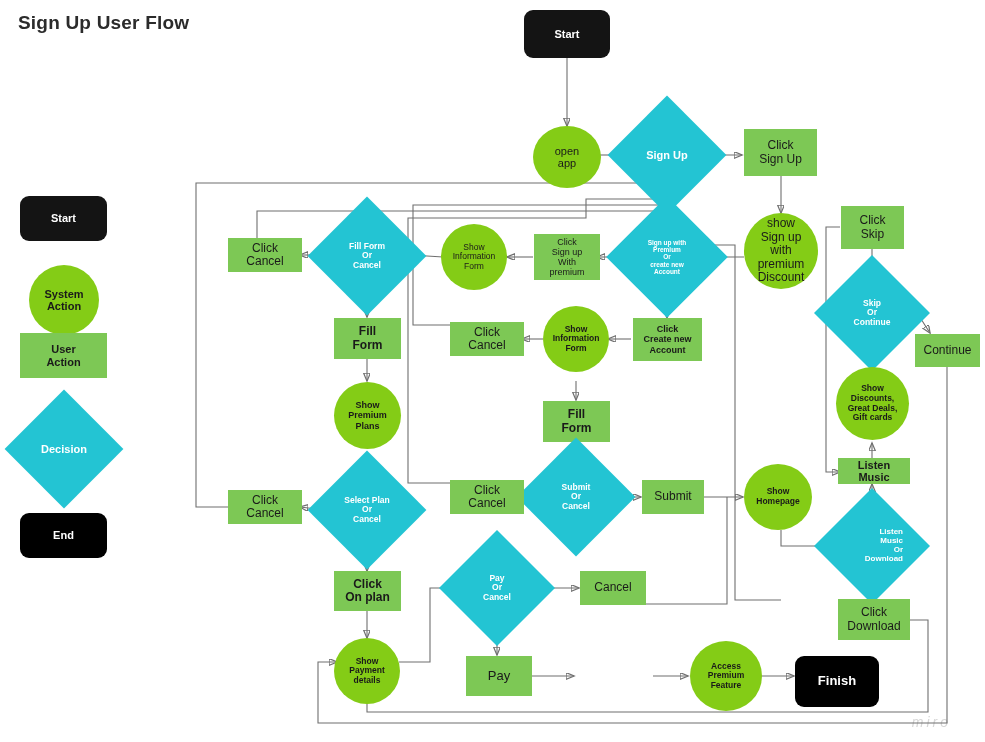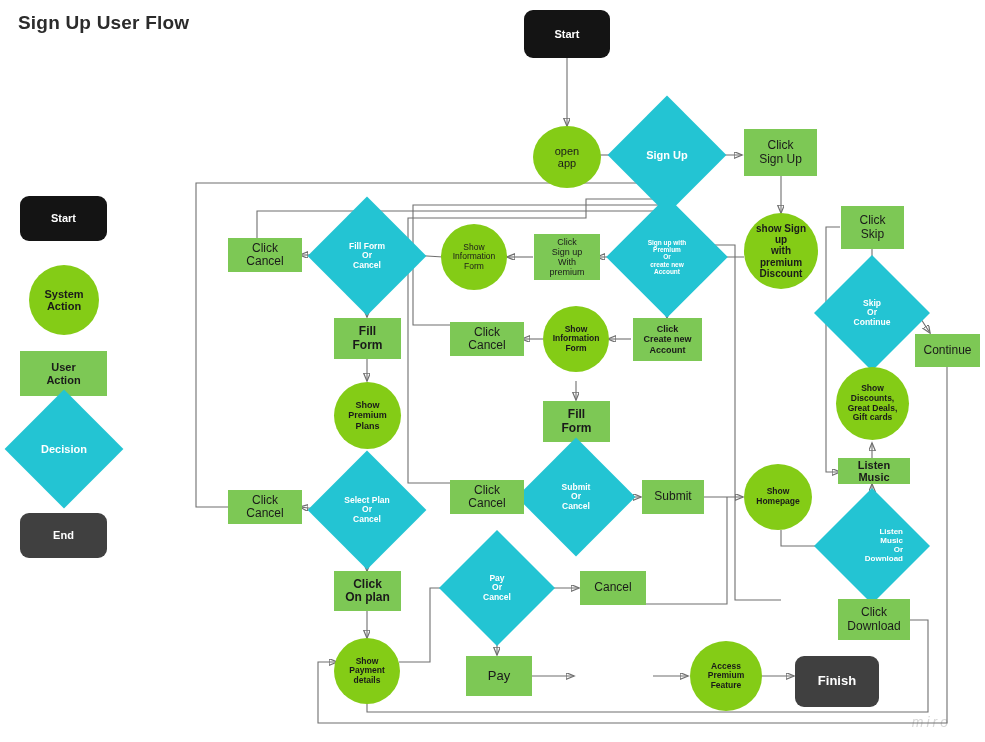--- a/index.html
+++ b/index.html
@@ -26,21 +26,21 @@
     line-height:1.12;
     z-index:3;
   }
   .node .lbl{display:block;width:100%;padding:0 10px;white-space:pre-line;}
 
   .n-term{            
     border-radius:9px;
     font-weight:bold;color:#ffffff;
   }
   .n-start{background:#141414;}
-  .n-end{background:#404040;}
+  .n-end{background:#000000;}
 
   .n-sys{             
     background:#84cc16;border-radius:50%;
     color:#1a1a1a;font-weight:bold;
   }
   .n-user{            
     background:#7dc855;color:#1a1a1a;
   }
   .n-dec{             
     background:transparent;color:#ffffff;font-weight:bold;
@@ -175,21 +175,21 @@
 
   <div class="node n-term n-start" style="left:20px;top:196px;width:87px;height:45px;font-size:11px;">
     <span class="lbl">Start</span>
   </div>
 
   <div class="node n-sys" style="left:29px;top:265px;width:70px;height:70px;font-size:11px;">
     <span class="lbl">System
 Action</span>
   </div>
 
-  <div class="node n-user" style="left:20px;top:351px;width:87px;height:45px;font-size:11px;font-weight:bold;">
+  <div class="node n-user" style="left:20px;top:333px;width:87px;height:45px;font-size:11px;font-weight:bold;">
     <span class="lbl">User
 Action</span>
   </div>
 
   <div class="node n-dec legend-dec" style="left:22px;top:407px;width:84px;height:84px;font-size:11px;">
     <span class="dia"></span>
     <span class="lbl">Decision</span>
   </div>
 
   <div class="node n-term n-end" style="left:20px;top:513px;width:87px;height:45px;font-size:11px;">
@@ -208,21 +208,21 @@
   <div class="node n-dec" style="left:625px;top:113px;width:84px;height:84px;font-size:11px;">
     <span class="dia"></span>
     <span class="lbl">Sign Up</span>
   </div>
 
   <div class="node n-user" style="left:744px;top:129px;width:73px;height:47px;font-size:12px;">
     <span class="lbl">Click
 Sign Up</span>
   </div>
 
-  <div class="node n-sys" style="left:744px;top:213px;width:74px;height:76px;font-size:10px;font-weight:bold;">
+  <div class="node n-sys" style="left:744px;top:213px;width:74px;height:76px;font-size:12px;font-weight:normal;">
     <span class="lbl">show Sign up
 with
 premium
 Discount</span>
   </div>
 
   <div class="node n-dec" style="left:624px;top:214px;width:86px;height:86px;font-size:6.5px;">
     <span class="dia"></span>
     <span class="lbl">Sign up with
 Premium

